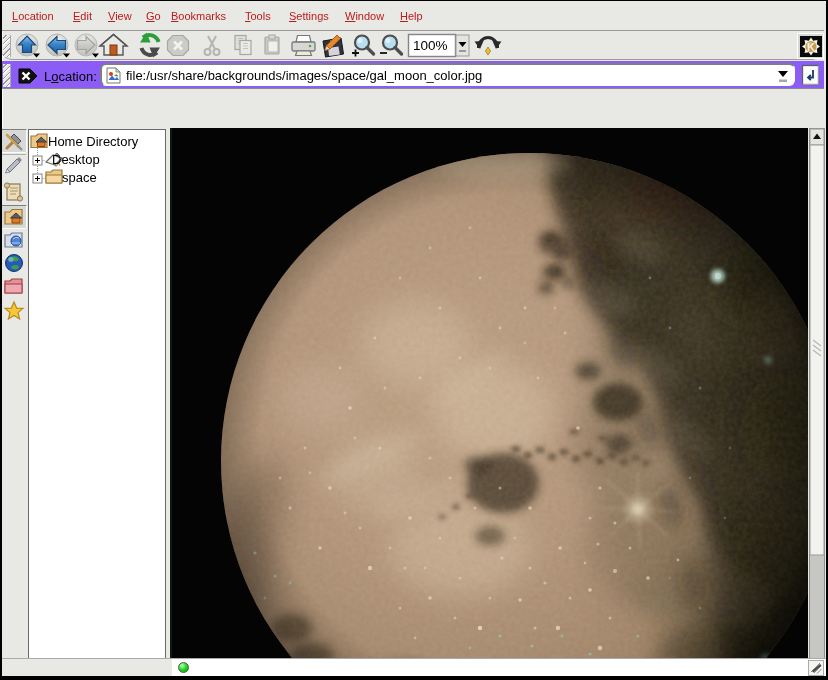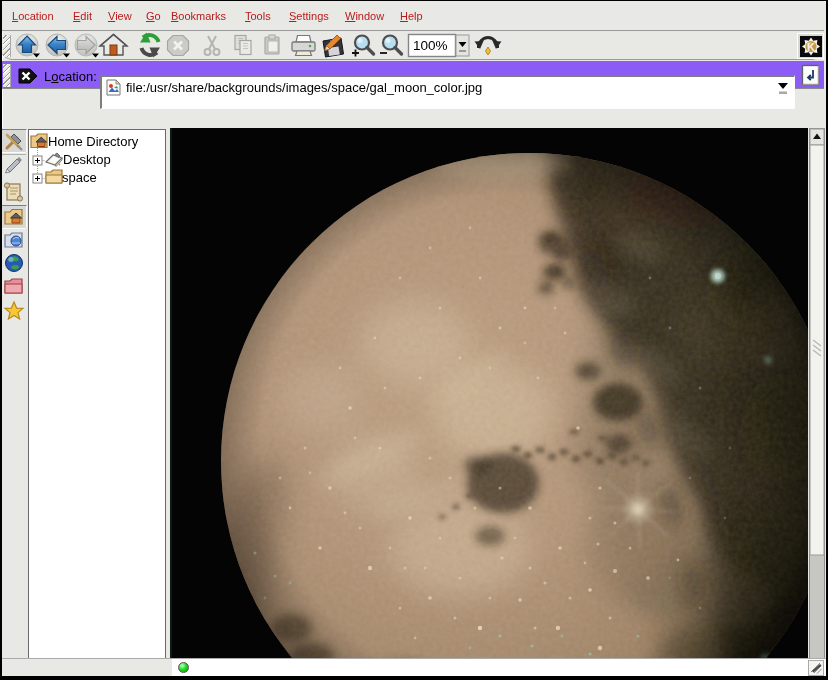--- a/index.html
+++ b/index.html
@@ -13,21 +13,21 @@
 #menubar span.mi { position:absolute; top:9px; font-size:11px; color:#b91c1c; }
 #menubar u { text-decoration:underline; }
 
 
 #toolbar { position:absolute; left:0; top:32px; width:824px; height:28px; background:#e8e8e5; border-bottom:1px solid #9a9a9a;border-radius:13px; }
 
 #locbar { position:absolute; left:0; top:61px; width:824px; height:28px; background:#8b5cf6; border-bottom:1px solid #8a8a8a; }
 .grip { position:absolute; width:8px; background:repeating-linear-gradient(135deg,#e8e8e5 0px,#e8e8e5 2px,#9a9a9a 2px,#9a9a9a 3px,#fff 3px,#fff 4px); border-right:1px solid #aaa; }
 
 #loclabel { position:absolute; left:44px; top:8px; font-size:13px; color:#000; }
-#combo { position:absolute; left:100px; top:14px; width:695px; height:34px; background:#fff; border-top:2px solid #7e7e7e; border-left:2px solid #7e7e7e; border-bottom:1px solid #fdfdfd; border-right:1px solid #fdfdfd; }
+#combo { position:absolute; left:100px; top:2px; width:695px; height:23px; background:#fff; border-top:2px solid #7e7e7e; border-left:2px solid #7e7e7e; border-bottom:1px solid #fdfdfd; border-right:1px solid #fdfdfd;border-radius:6px; }
 #combotext { position:absolute; left:24px; top:3px; font-size:13px; color:#000; white-space:nowrap; }
 #comboarrow { position:absolute; right:4px; top:2px; width:14px; height:16px; }
 
 
 #content { position:absolute; left:0; top:90px; width:824px; height:567px; background:#e8e8e5;margin-top:38px; }
 #tabstrip { position:absolute; left:0; top:0; width:28px; height:568px; background:#e8e8e5; }
 #treepanel { position:absolute; left:28px; top:1px; width:138px; height:566px; background:#fff; border:1px solid #6a6a6a; }
 .trow { position:absolute; font-size:13px; color:#000; white-space:nowrap; }
 #view { position:absolute; left:170px; top:0px; width:638px; height:553px; background:#050505; overflow:hidden; }
 
@@ -300,21 +300,21 @@
         <path d="M1 5 L8 -2 L8 0 L2 6.5 Z" fill="#c8c8c2" stroke="#6e6e6a" stroke-width="0.8"></path>
         <path d="M4 3 l2.5 1 l-1 2 z" fill="#e08830"></path>
       </g>
 
       <g transform="translate(25,47)">
         <path d="M-8 -5 L-3 -5 L-1 -7 L8 -7 L8 6 L-8 6 Z" fill="#ecc888" stroke="#9a7838" stroke-width="1.2"></path>
         <path d="M-8 -2 L8 -2 L8 6 L-8 6 Z" fill="#f4d8a0" stroke="#9a7838" stroke-width="1"></path>
       </g>
     </svg>
     <div class="trow" style="left:19px; top:4px;">Home Directory</div>
-    <div class="trow" style="left:34px; top:22px;">Desktop</div>
+    <div class="trow" style="left:23px; top:22px;">Desktop</div>
     <div class="trow" style="left:33px; top:40px;">space</div>
   </div>
   <div id="view">
     <svg width="638" height="553" viewBox="0 0 638 553">
       <defs>
         <radialGradient id="mbase" cx="0.38" cy="0.40" r="0.75">
           <stop offset="0%" stop-color="#c1a487"></stop>
           <stop offset="38%" stop-color="#b5977b"></stop>
           <stop offset="62%" stop-color="#a5886b"></stop>
           <stop offset="82%" stop-color="#8d7357"></stop>

